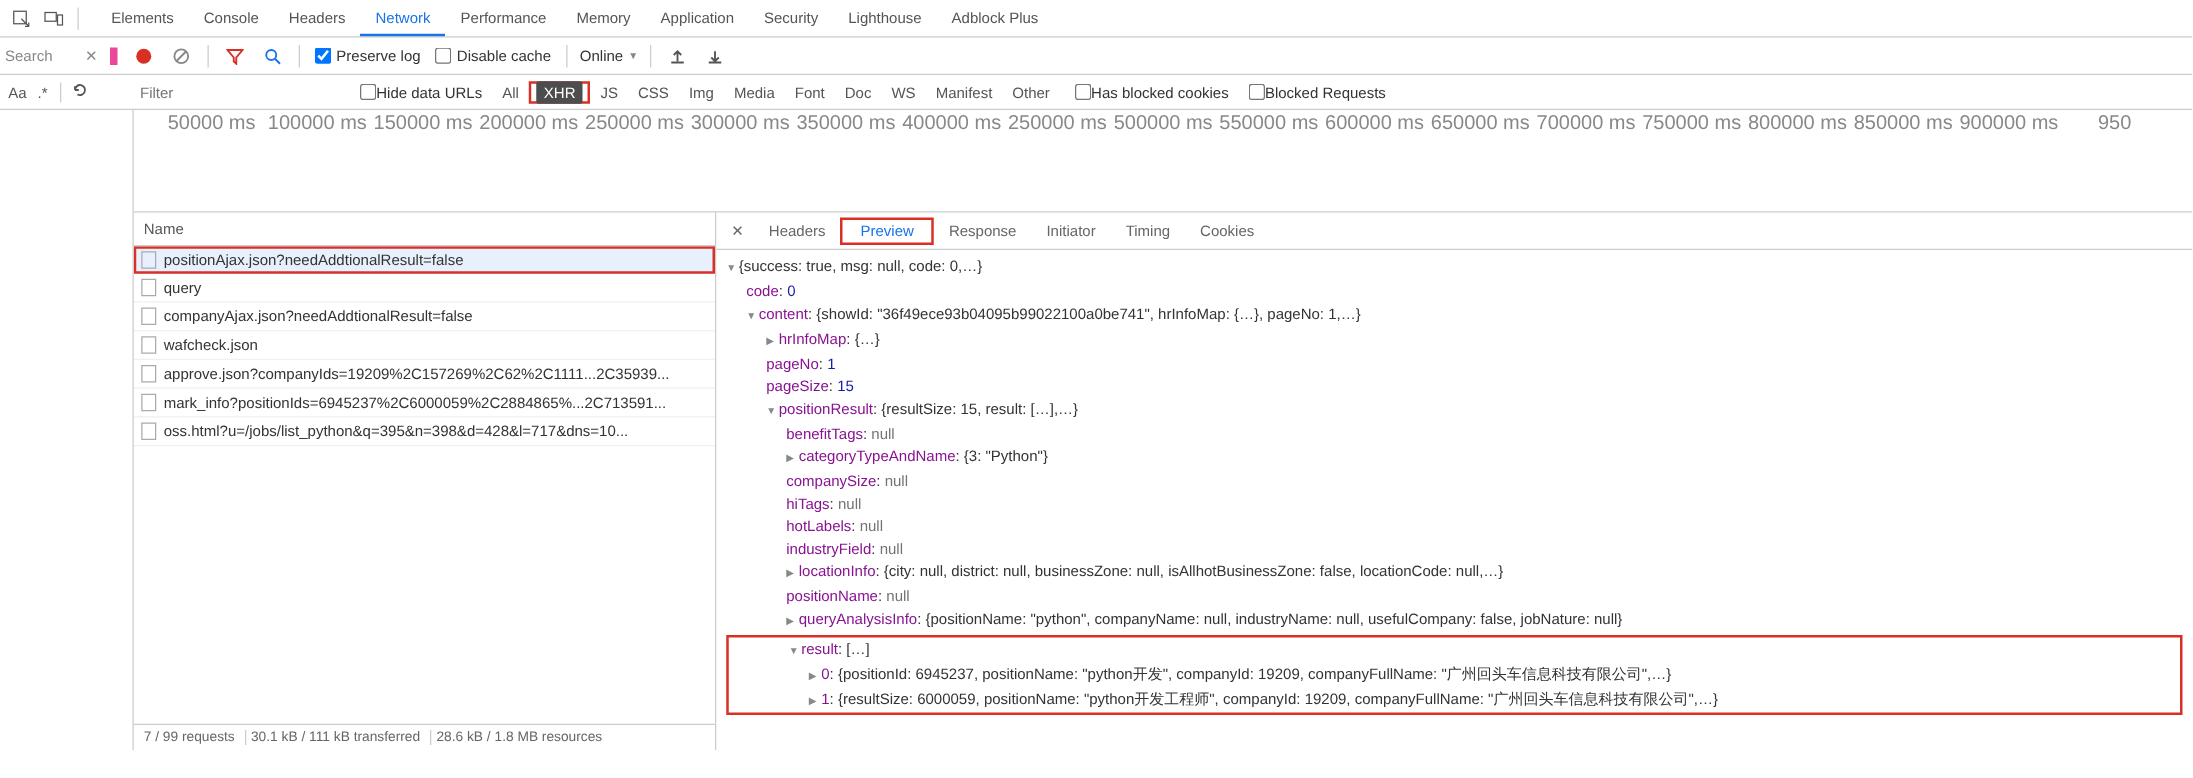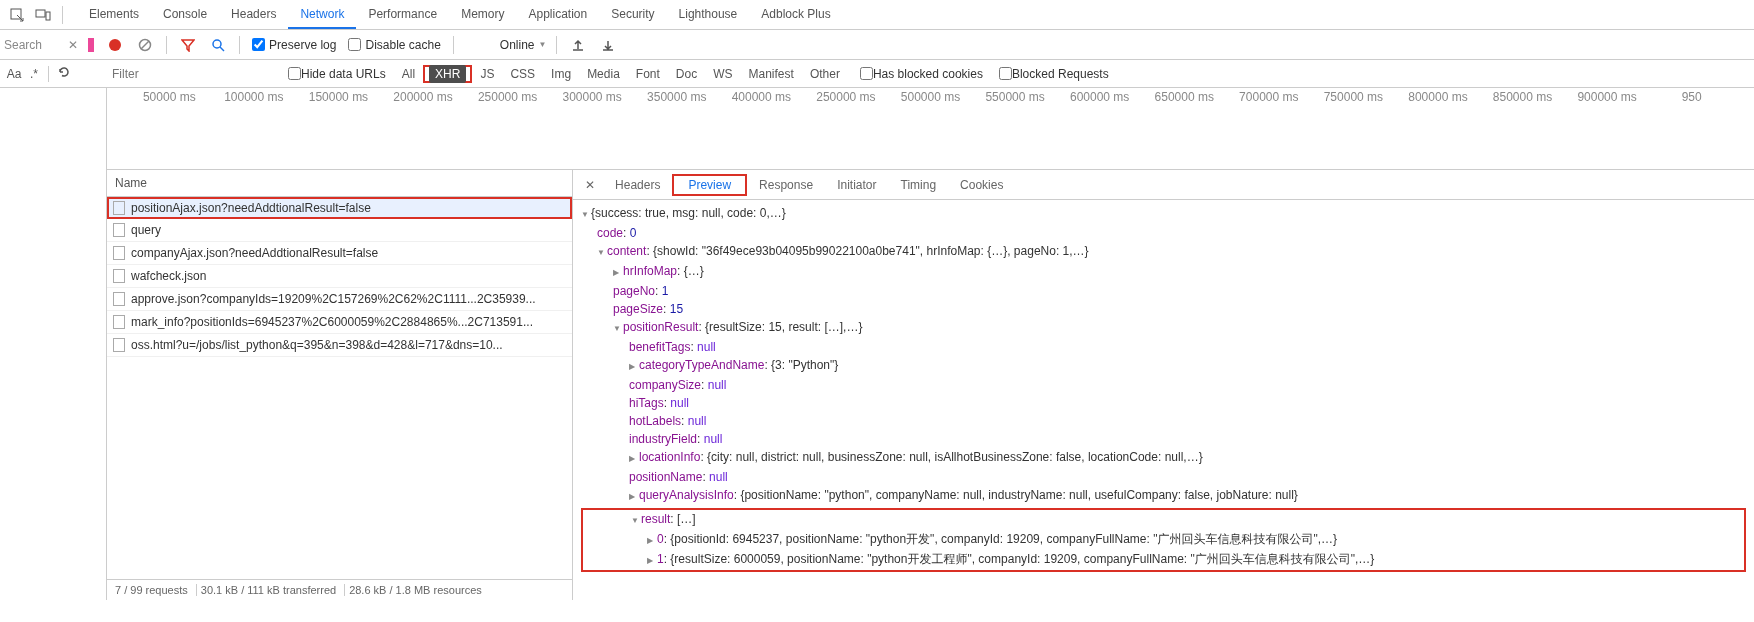--- a/index.html
+++ b/index.html
@@ -12,39 +12,39 @@
 .topbar .panel-tab.active { color: #1a73e8; border-bottom: 2px solid #1a73e8; }
 
 .toolbar { display: flex; align-items: center; height: 30px; border-bottom: 1px solid #ccc; padding: 0 4px; }
 .toolbar .search-box { display: flex; align-items: center; border-right: 6px solid #ec4899; padding-right: 4px; margin-right: 6px; }
 .toolbar .clear-x { cursor: pointer; color: #888; padding: 0 6px; }
 .toolbar .tb-icon { width: 22px; height: 22px; display: flex; align-items: center; justify-content: center; cursor: pointer; margin: 0 4px; }
 .toolbar .record-dot { width: 12px; height: 12px; background: #d93025; border-radius: 50%; }
 .toolbar .sep { width: 1px; height: 18px; background: #ccc; margin: 0 6px; }
 .toolbar label { display: flex; align-items: center; margin: 0 6px; cursor: pointer; }
 .toolbar label input { margin-right: 4px; }
-.toolbar .throttle { display: flex; align-items: center; border: none; background: none; padding: 0 4px; cursor: pointer; margin-left: 36px; }
+.toolbar .throttle { display: flex; align-items: center; border: none; background: none; padding: 0 4px; cursor: pointer; }
 .toolbar .throttle .chev { margin-left: 4px; font-size: 8px; color: #888; }
 
 .filterbar { display: flex; align-items: center; height: 28px; border-bottom: 1px solid #ccc; padding-left: 110px; position: relative; }
 .filterbar .left-icons { position: absolute; left: 4px; display: flex; align-items: center; }
 .filterbar .left-icons .lab { width: 20px; text-align: center; color: #555; }
 .filterbar .refresh-icon { cursor: pointer; padding: 0 4px; }
 .filterbar input.filter-input { border: none; outline: none; width: 170px; font-size: 12px; padding: 2px; }
 .filterbar label { display: flex; align-items: center; margin: 0 8px; cursor: pointer; }
 .filterbar .type-chip { padding: 2px 6px; margin: 0 2px; cursor: pointer; color: #555; }
 .filterbar .type-chip.active { background: #4d4d4d; color: #fff; border-radius: 2px; }
 .filterbar .xhr-box { border: 2px solid #d93025; padding: 0 2px; }
 
 .main { display: flex; height: calc(622px - 110px); }
 .sidebar-left { width: 107px; border-right: 1px solid #ccc; }
 .center { flex: 1; display: flex; flex-direction: column; }
 
 .timeline { height: 82px; border-bottom: 1px solid #ccc; position: relative; }
-.timeline .ticks { display: flex; padding: 2px 20px; font-size: 12px; color: #888; justify-content: space-around; }
+.timeline .ticks { display: flex; padding: 2px 20px; font-size: 16px; color: #888; justify-content: space-around; }
 .timeline .tick { flex: 1; text-align: center; white-space: nowrap; }
 
 .content { display: flex; flex: 1; min-height: 0; }
 .list-pane { width: 466px; border-right: 1px solid #ccc; display: flex; flex-direction: column; }
 .list-header { padding: 6px 8px; border-bottom: 1px solid #ccc; color: #555; }
 .list-body { flex: 1; overflow: auto; }
 .list-row { display: flex; align-items: flex-end; padding: 4px 6px; border-bottom: 1px solid #f0f0f0; cursor: pointer; white-space: nowrap; overflow: hidden; text-overflow: ellipsis; }
 .list-row.selected { background: #e8f0fe; }
 .list-row .file-icon { width: 12px; height: 14px; border: 1px solid #aaa; margin-right: 6px; flex-shrink: 0; }
 .list-row.redbox { border: 2px solid #d93025; padding: 2px 4px; }
@@ -57,21 +57,21 @@
 .detail-tabs .dtab { padding: 6px 12px; cursor: pointer; color: #666; }
 .detail-tabs .dtab.active { color: #1a73e8; }
 .detail-tabs .preview-box { border: 2px solid #d93025; padding: 2px 2px; }
 .detail-body { flex: 1; overflow: auto; font-family: Consolas, "Courier New", monospace; font-size: 12px; padding: 4px 8px; line-height: 18px; }
 
 .tri { display: inline-block; width: 10px; color: #888; }
 .tri.down::before { content: "▼"; font-size: 8px; }
 .tri.right::before { content: "▶"; font-size: 8px; }
 .k { color: #881391; }
 .v-num { color: #1a1aa6; }
-.v-null { color: #6d28d9; text-align: right; }
+.v-null { color: #737373; text-align: right; }
 .indent1 { padding-left: 16px; }
 .indent2 { padding-left: 32px; }
 .indent3 { padding-left: 48px; }
 .indent4 { padding-left: 64px; }
 .redframe { border: 2px solid #d93025; margin-top: 2px; }
 </style>
 </head>
 <body>
 
 <div class="topbar">

